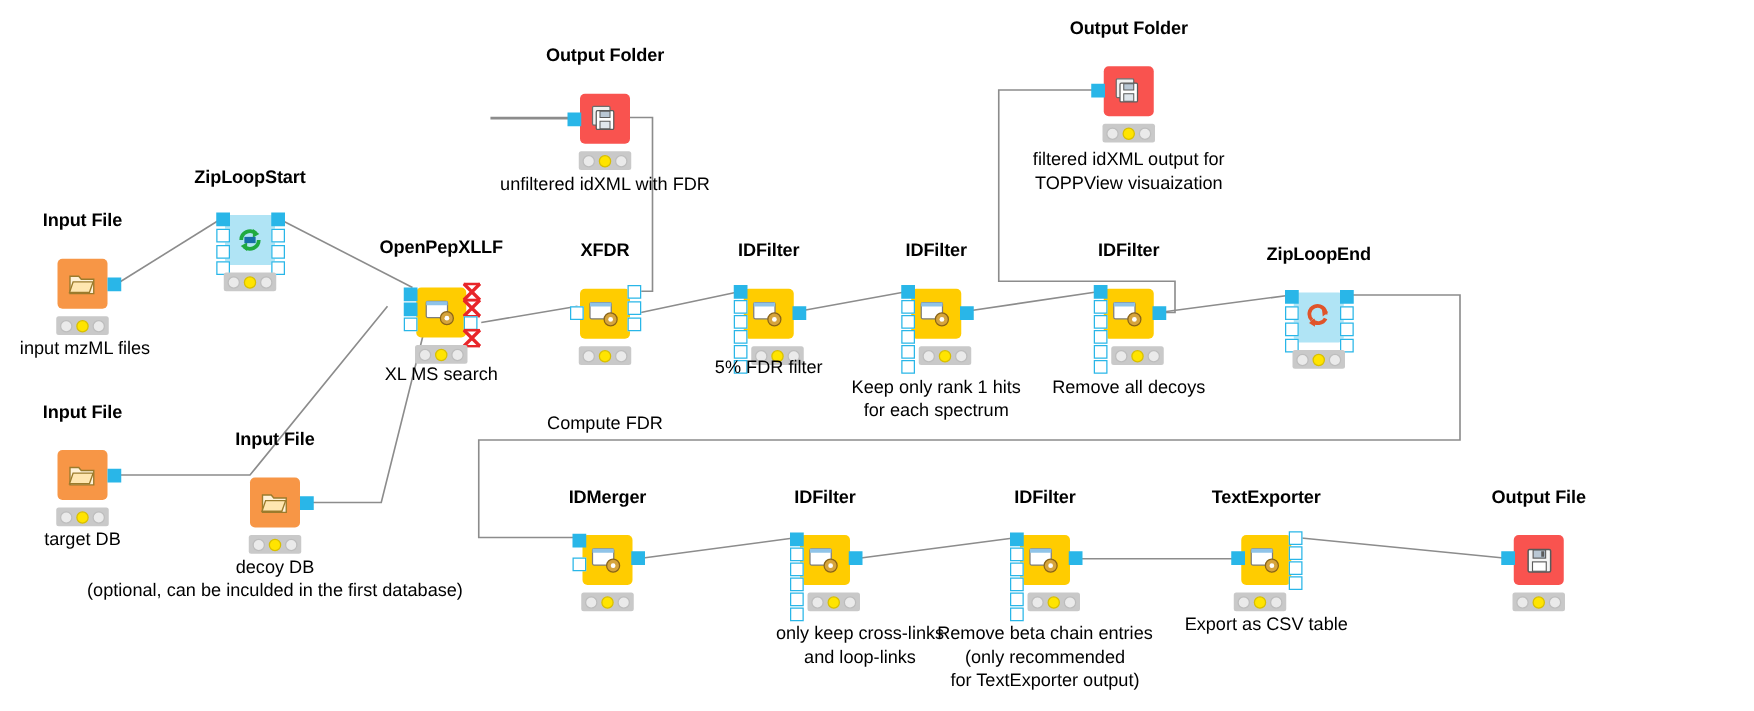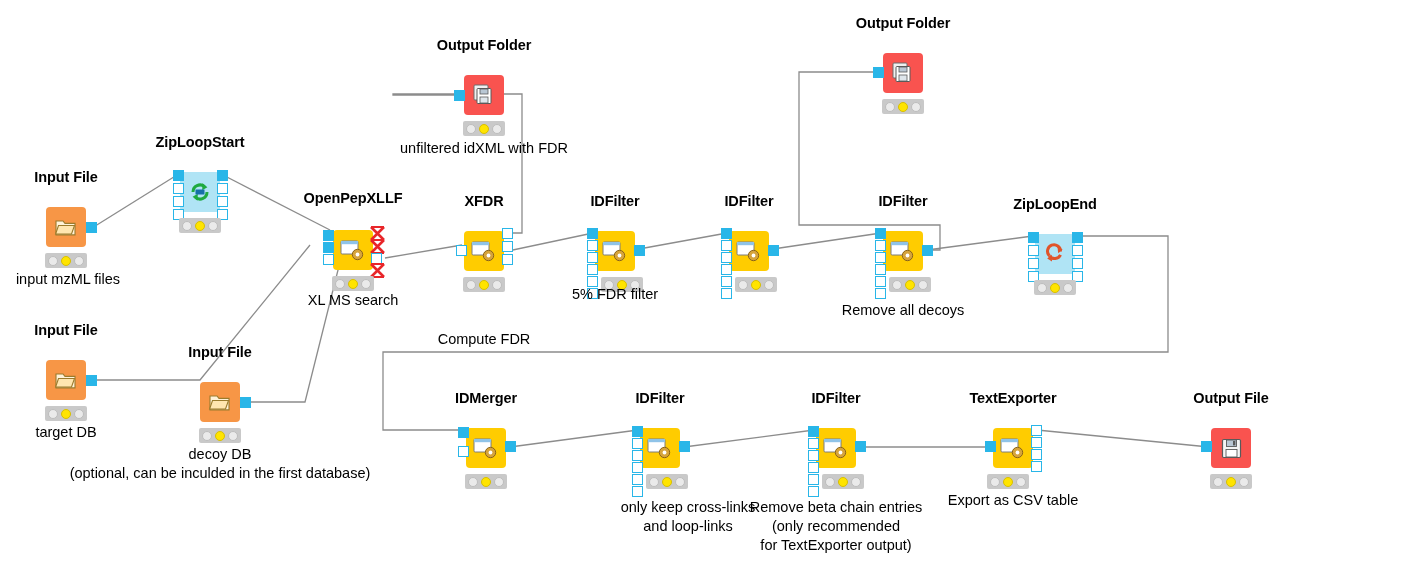--- a/index.html
+++ b/index.html
@@ -382,40 +382,44 @@
     <div class="port empty" style="left:-28px; top:13px;"></div>
     <div class="port empty" style="left:-28px; top:25px;"></div>
     <div class="port empty" style="left:-28px; top:37px;"></div>
     <div class="port filled" style="left:19px; top:-6px;"></div>
     <div class="traffic" style="left:calc(50% + 7px);">
       <span class="lamp"></span>
       <span class="lamp on-yellow"></span>
       <span class="lamp"></span>
     </div>
   </div>
+  <div class="note" style="left:749px; top:301px;">Keep only rank 1 hits
+for each spectrum</div>
 
   <div class="node" style="left:903px; top:73px;">
     <div class="node-title">Output Folder</div>
     <div class="node-body body-red">
       <div class="node-glyph">
         <svg width="23" height="22" viewBox="0 0 23 22">
           <rect x="1" y="1" width="14" height="15" rx="1" fill="#f0f0f0" stroke="#6d6d6d" stroke-width="1"></rect>
           <rect x="4" y="4.5" width="14" height="15" rx="1" fill="#ffffff" stroke="#5a5a5a" stroke-width="1"></rect>
           <rect x="7" y="5" width="8" height="5" fill="#b9c7d4" stroke="#5a5a5a" stroke-width="0.8"></rect>
           <rect x="7" y="13" width="8" height="6" fill="#dfe6ec" stroke="#5a5a5a" stroke-width="0.8"></rect>
         </svg>
       </div>
     </div>
     <div class="port filled" style="left:-30px; top:-6px;"></div>
     <div class="traffic">
       <span class="lamp"></span>
       <span class="lamp on-yellow"></span>
       <span class="lamp"></span>
     </div>
   </div>
+  <div class="note" style="left:903px; top:119px;">filtered idXML output for
+TOPPView visuaization</div>
 
   <div class="node" style="left:903px; top:251px;">
     <div class="node-title">IDFilter</div>
     <div class="node-body body-yellow">
       <div class="node-glyph">
         <svg width="26" height="22" viewBox="0 0 26 22">
           <rect x="1" y="2" width="17" height="13" rx="1.2" fill="#ffffff" stroke="#7d7d7d" stroke-width="1"></rect>
           <rect x="1" y="2" width="17" height="3.2" fill="#8fc3e8"></rect>
           <circle cx="17.5" cy="15.5" r="5.2" fill="#d6a43c" stroke="#8a6417" stroke-width="1"></circle>
           <circle cx="17.5" cy="15.5" r="1.9" fill="#ffffff"></circle>

